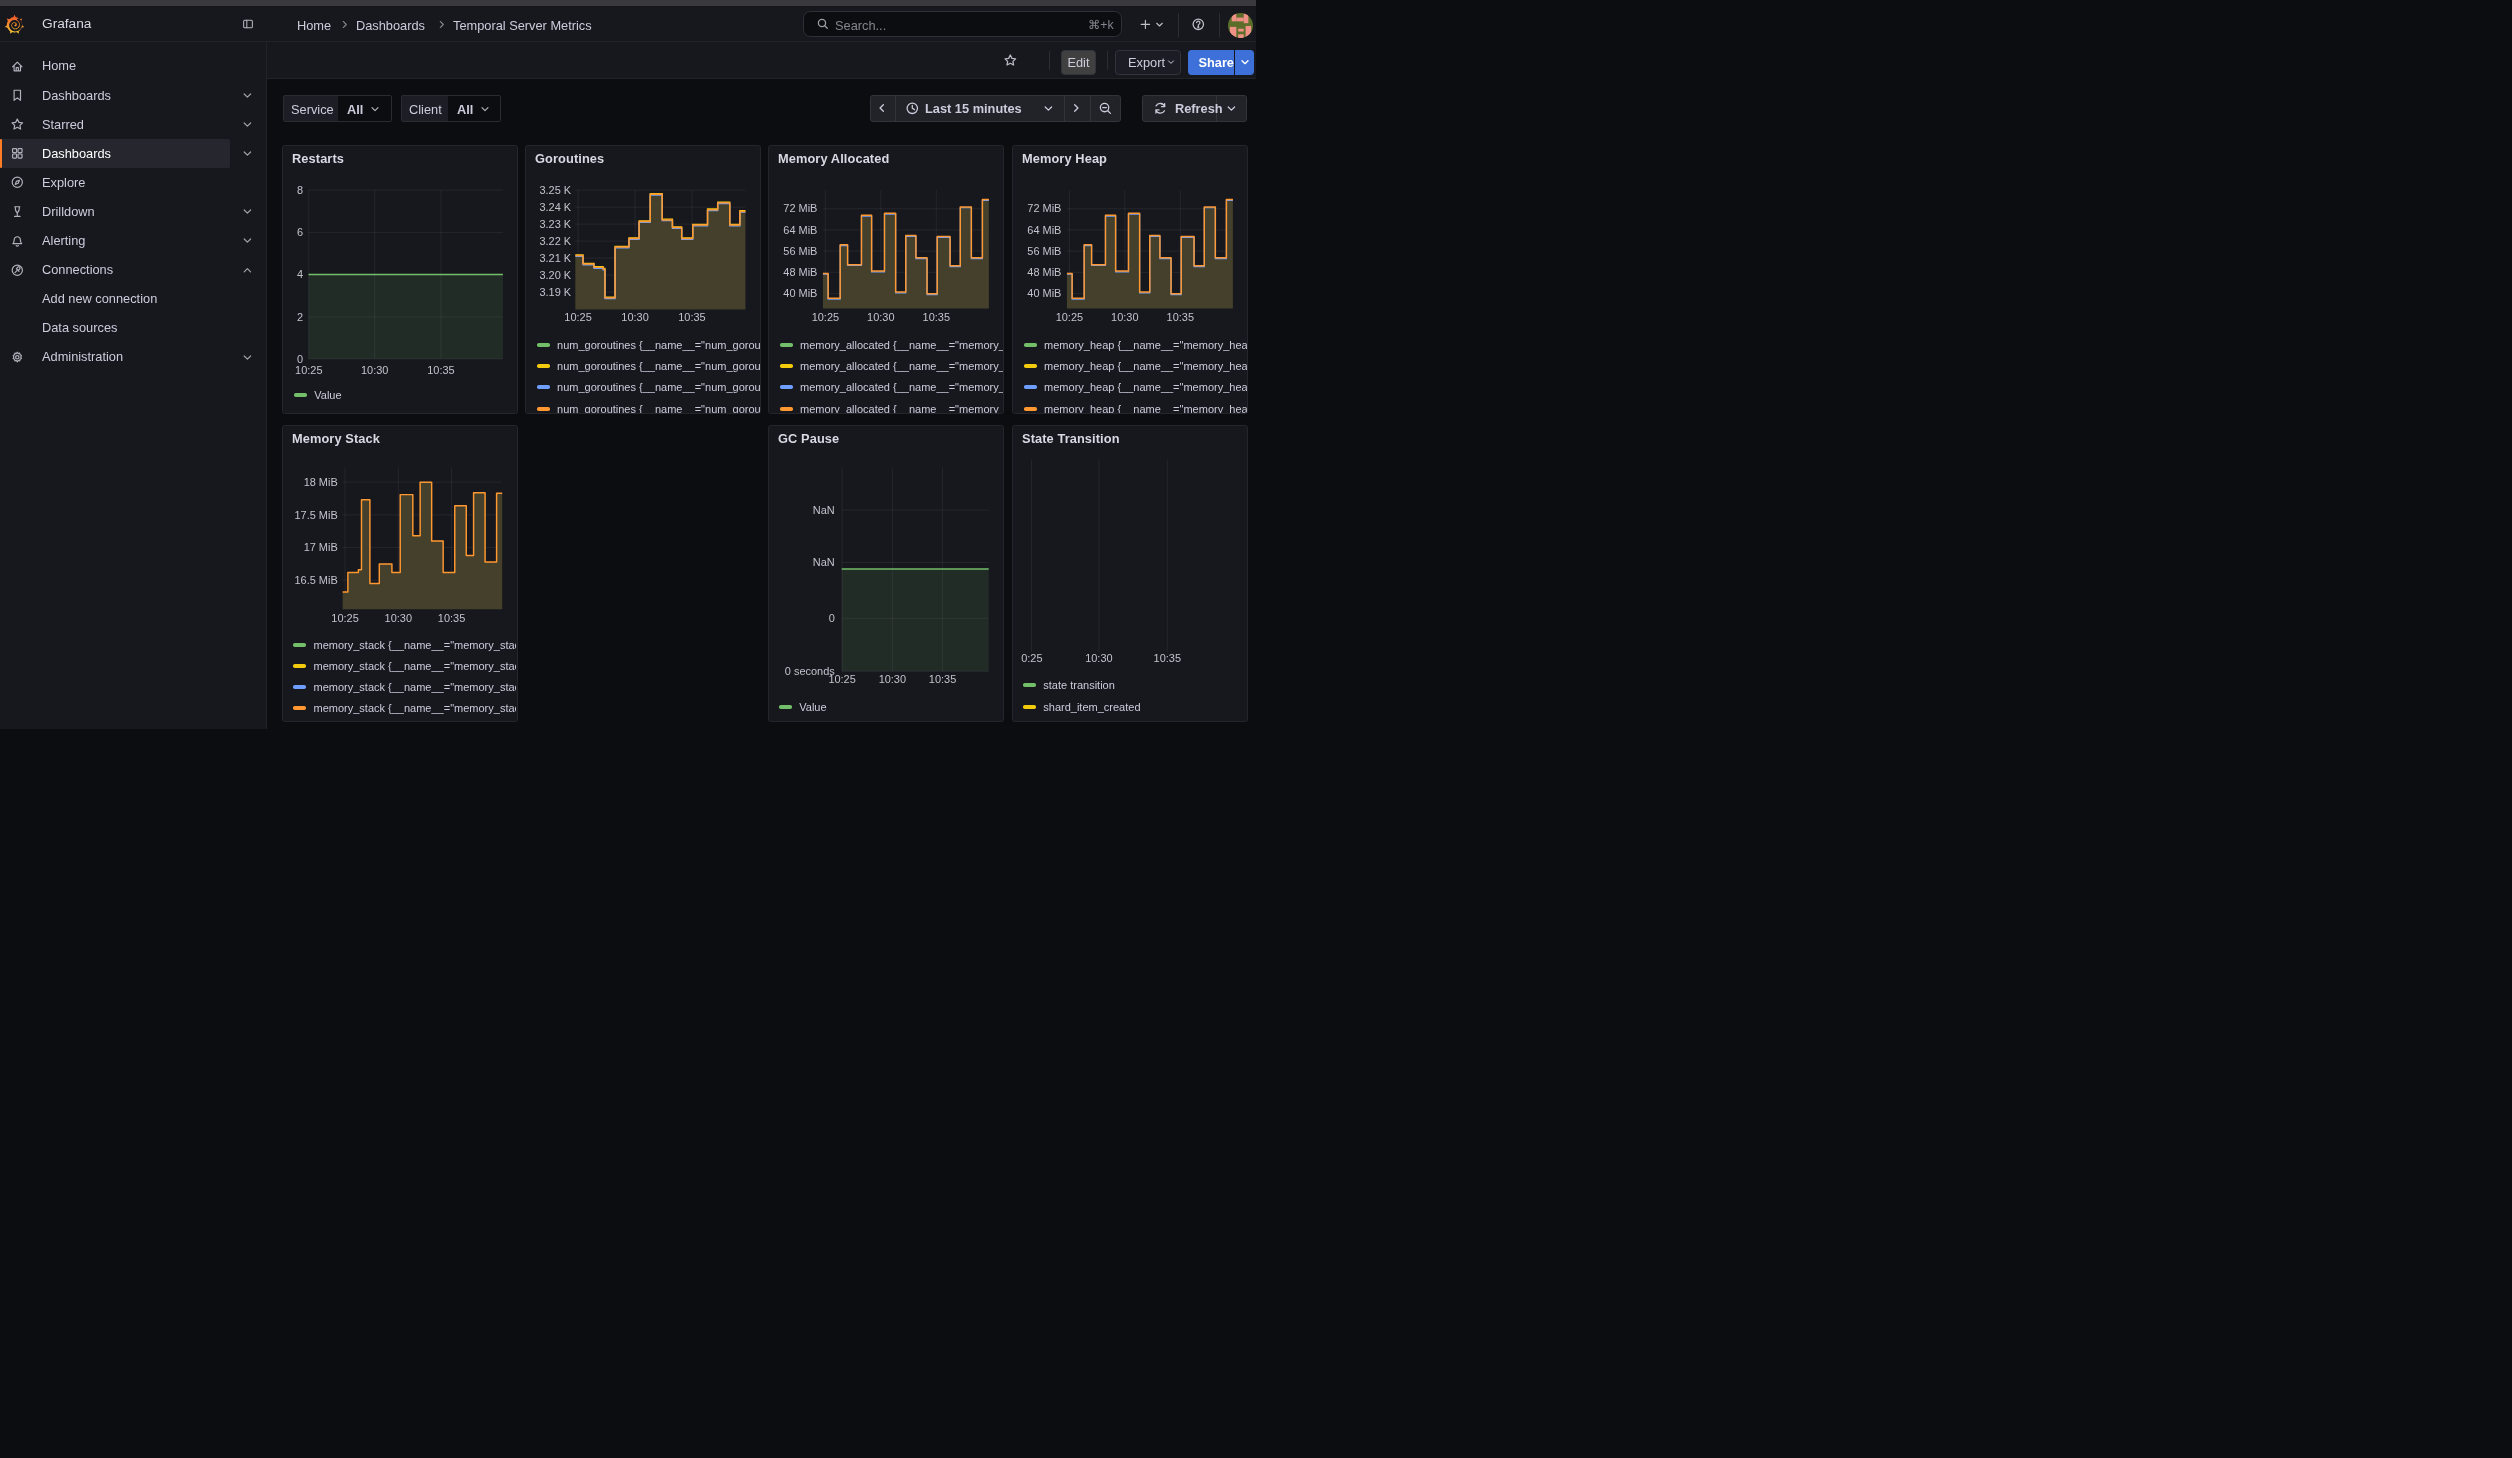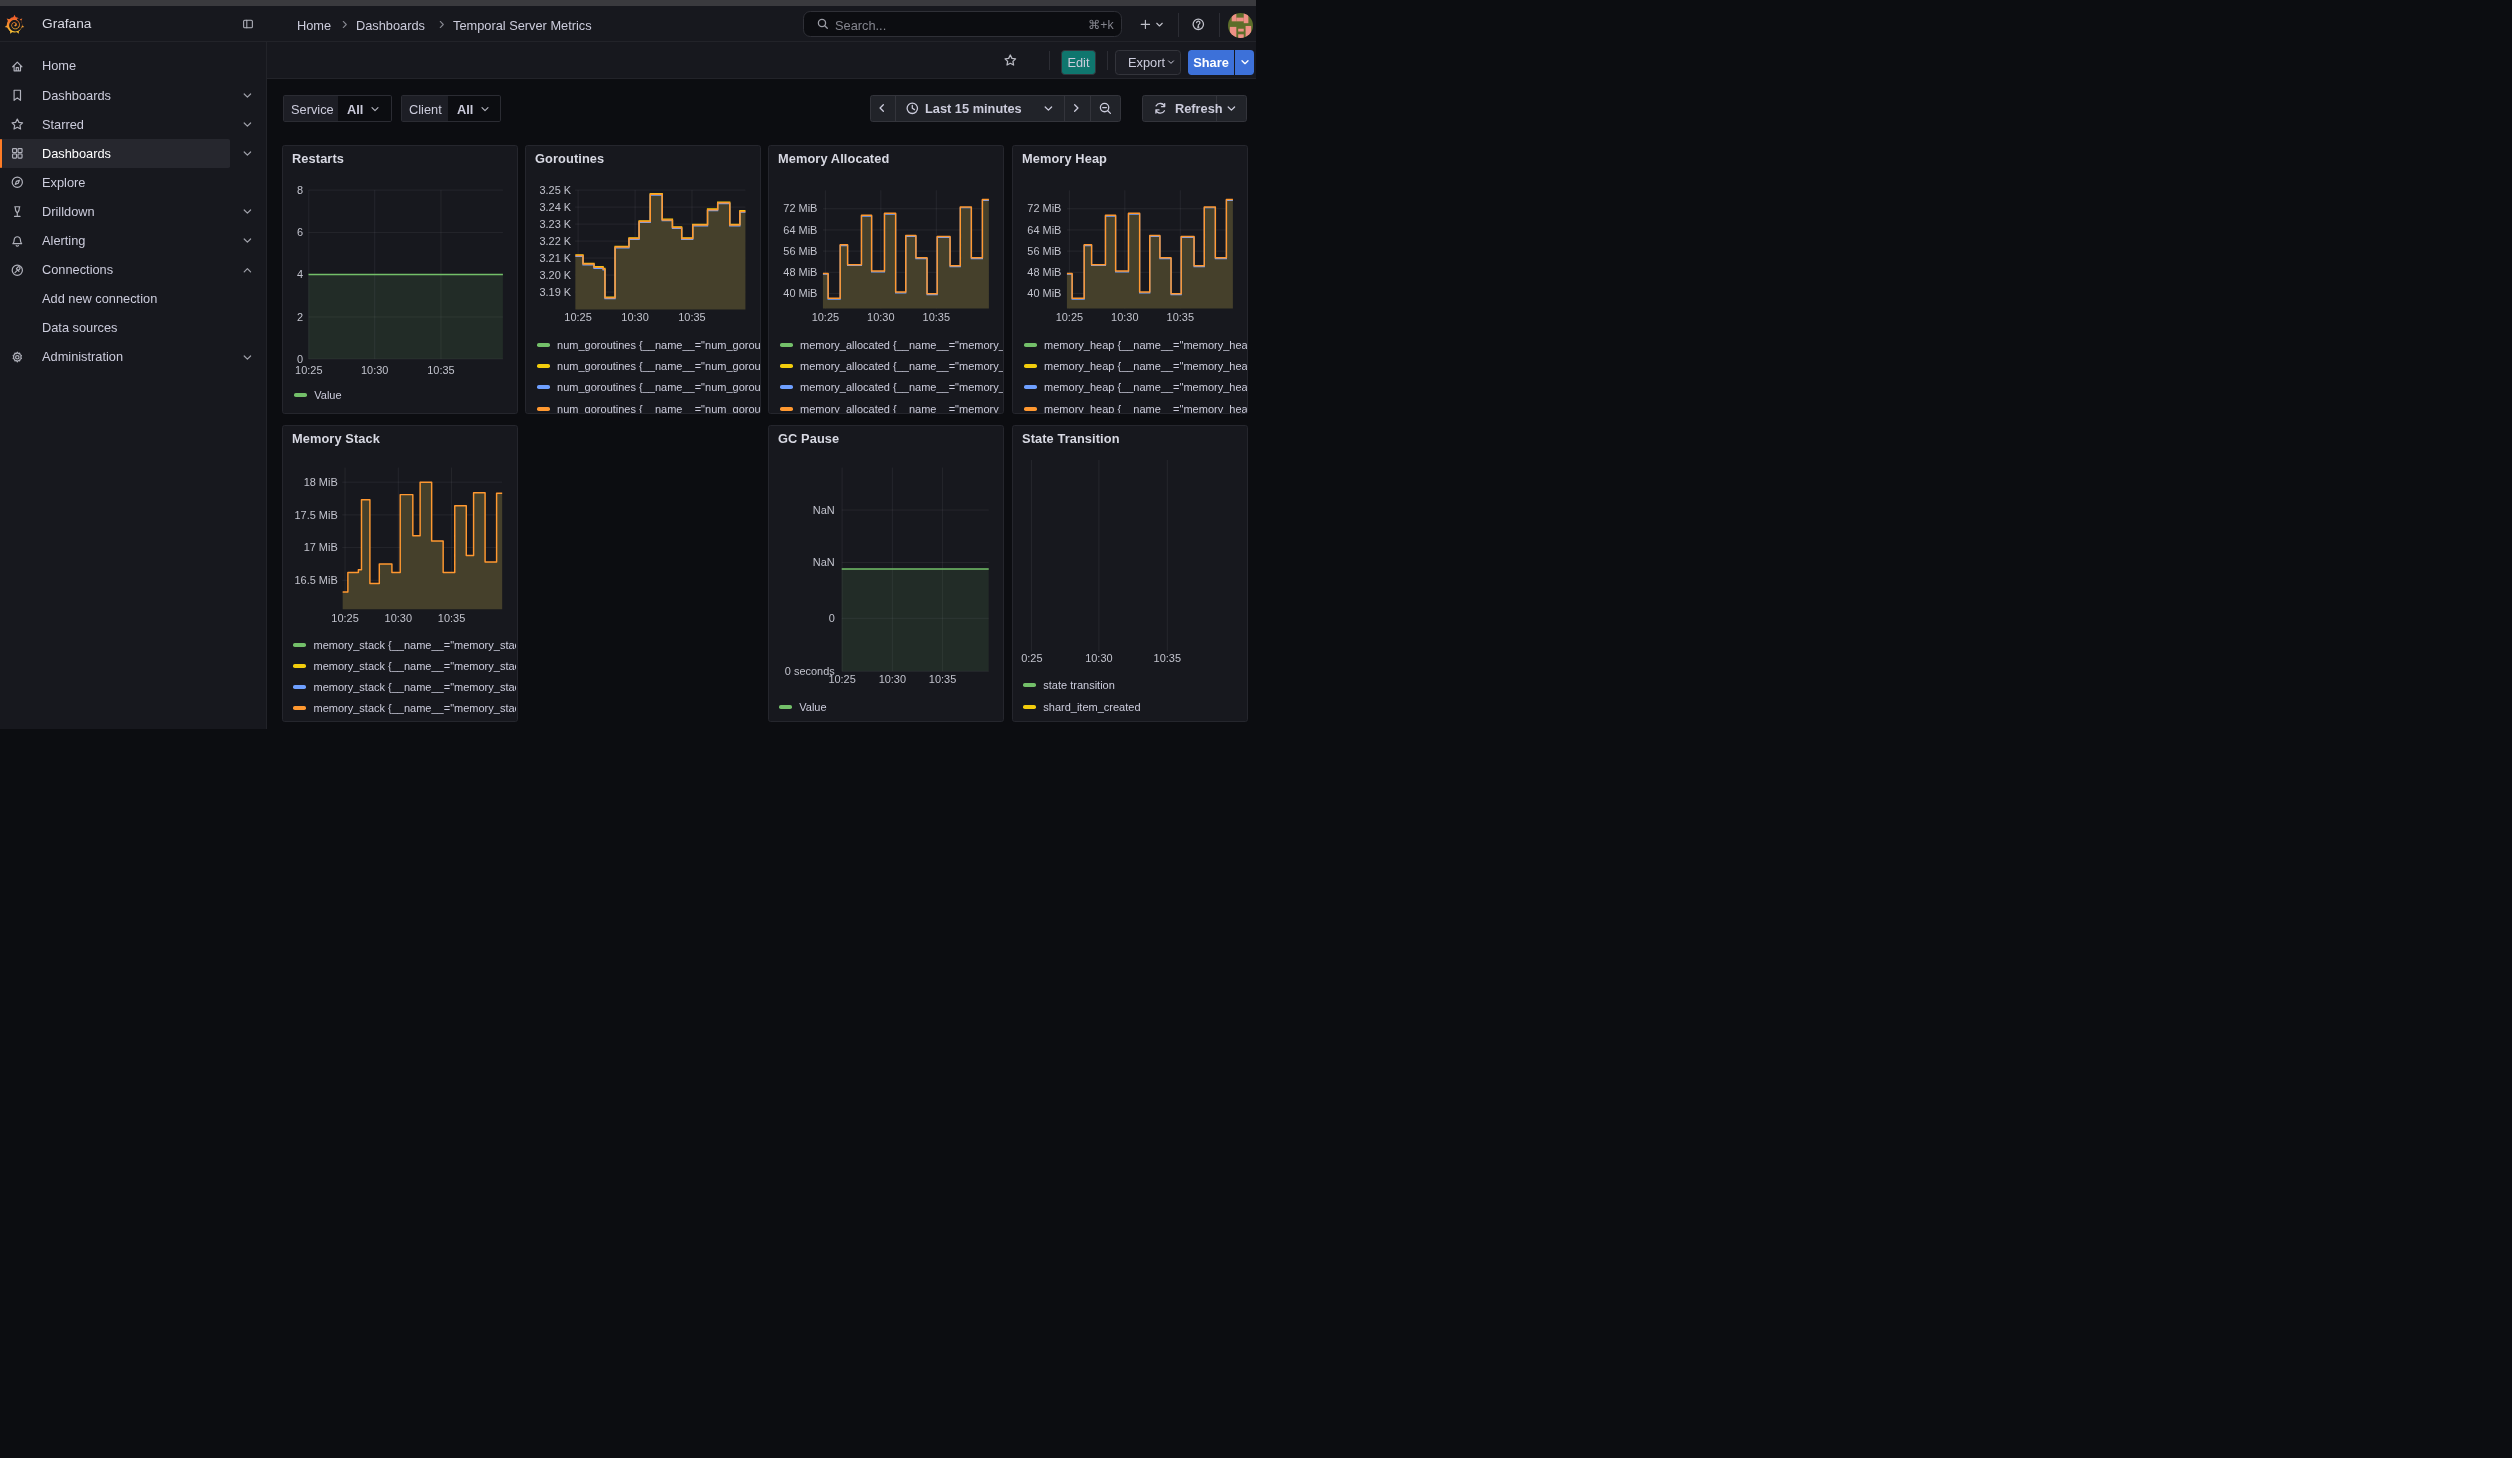--- a/index.html
+++ b/index.html
@@ -143,29 +143,29 @@
     </svg>
     <div class="txt" style="left:42px;top:349px;font-size:12.8px;color:#ccccdc">Administration</div>
     <svg style="position:absolute;left:241px;top:351px" width="12.8" height="12.8" viewBox="0 0 16 16" fill="none" stroke="#9fa0a9" stroke-width="1.5" stroke-linecap="round" stroke-linejoin="round" color="#9fa0a9">
       <path d="M4 6.2 L8 10.2 L12 6.2"></path>
     </svg>
     <div class="abs" style="left:267px;top:42px;width:989px;height:37px;background:#17181e;border-bottom:0.9px solid #222329"></div>
     <svg style="position:absolute;left:1003px;top:53px" width="14.6" height="14.6" viewBox="0 0 16 16" fill="none" stroke="#b9bac3" stroke-width="1.4" stroke-linecap="round" stroke-linejoin="round" color="#b9bac3">
       <path d="M8 2.2 L9.8 5.9 L13.8 6.4 L10.9 9.2 L11.6 13.2 L8 11.3 L4.4 13.2 L5.1 9.2 L2.2 6.4 L6.2 5.9 Z"></path>
     </svg>
     <div class="vdiv" style="left:1049px;top:51px;height:19px"></div>
-    <div class="abs" style="left:1061px;top:50px;width:35px;height:25px;background:#0f766e;border:0.9px solid #33343b;border-radius:3.7px;text-align:center;line-height:23px;font-size:12.8px;color:#ccccdc">Edit</div>
+    <div class="abs" style="left:1061px;top:50px;width:35px;height:25px;background:#404040;border:0.9px solid #33343b;border-radius:3.7px;text-align:center;line-height:23px;font-size:12.8px;color:#ccccdc">Edit</div>
     <div class="vdiv" style="left:1107px;top:51px;height:19px"></div>
     <div class="abs" style="left:1115px;top:50px;width:66px;height:25px;background:#1c1d24;border:0.9px solid #33343b;border-radius:3.7px;font-size:12.8px;color:#ccccdc">
       <span style="position:absolute;left:12px;top:4.1px">Export</span>
     </div>
     <svg style="position:absolute;left:1166px;top:57px" width="10" height="10" viewBox="0 0 16 16" fill="none" stroke="#ccccdc" stroke-width="1.6" stroke-linecap="round" stroke-linejoin="round" color="#ccccdc">
       <path d="M4 6.2 L8 10.2 L12 6.2"></path>
     </svg>
-    <div class="abs" style="left:1188px;top:50px;width:46px;height:25px;background:#3D71D9;border-radius:3.7px 0 0 3.7px;text-align:center;line-height:25px;font-size:12.8px;font-weight:700;color:#fff">Share</div>
+    <div class="abs" style="left:1188px;top:50px;width:46px;height:25px;background:#3D71D9;border-radius:3.7px 0 0 3.7px;text-align:right;line-height:25px;font-size:12.8px;font-weight:700;color:#fff">Share</div>
     <div class="abs" style="left:1235px;top:50px;width:19px;height:25px;background:#3D71D9;border-radius:0 3.7px 3.7px 0"></div>
     <svg style="position:absolute;left:1239px;top:56px" width="12" height="12" viewBox="0 0 16 16" fill="none" stroke="#fff" stroke-width="1.8" stroke-linecap="round" stroke-linejoin="round" color="#fff">
       <path d="M4 6.2 L8 10.2 L12 6.2"></path>
     </svg>
     <div class="abs" style="left:283px;top:95px;width:109px;height:27px;border:0.9px solid #2b2c33;border-radius:1.8px"></div>
     <div class="abs" style="left:284px;top:96px;width:54px;height:25px;background:#1d1e25"></div>
     <div class="txt" style="left:291px;top:102px;font-size:12.8px">Service</div>
     <div class="txt" style="left:347px;top:102px;font-size:12.8px;font-weight:700">All</div>
     <svg style="position:absolute;left:369px;top:103px" width="12" height="12" viewBox="0 0 16 16" fill="none" stroke="#b5b6c0" stroke-width="1.5" stroke-linecap="round" stroke-linejoin="round" color="#b5b6c0">
       <path d="M4 6.2 L8 10.2 L12 6.2"></path>

